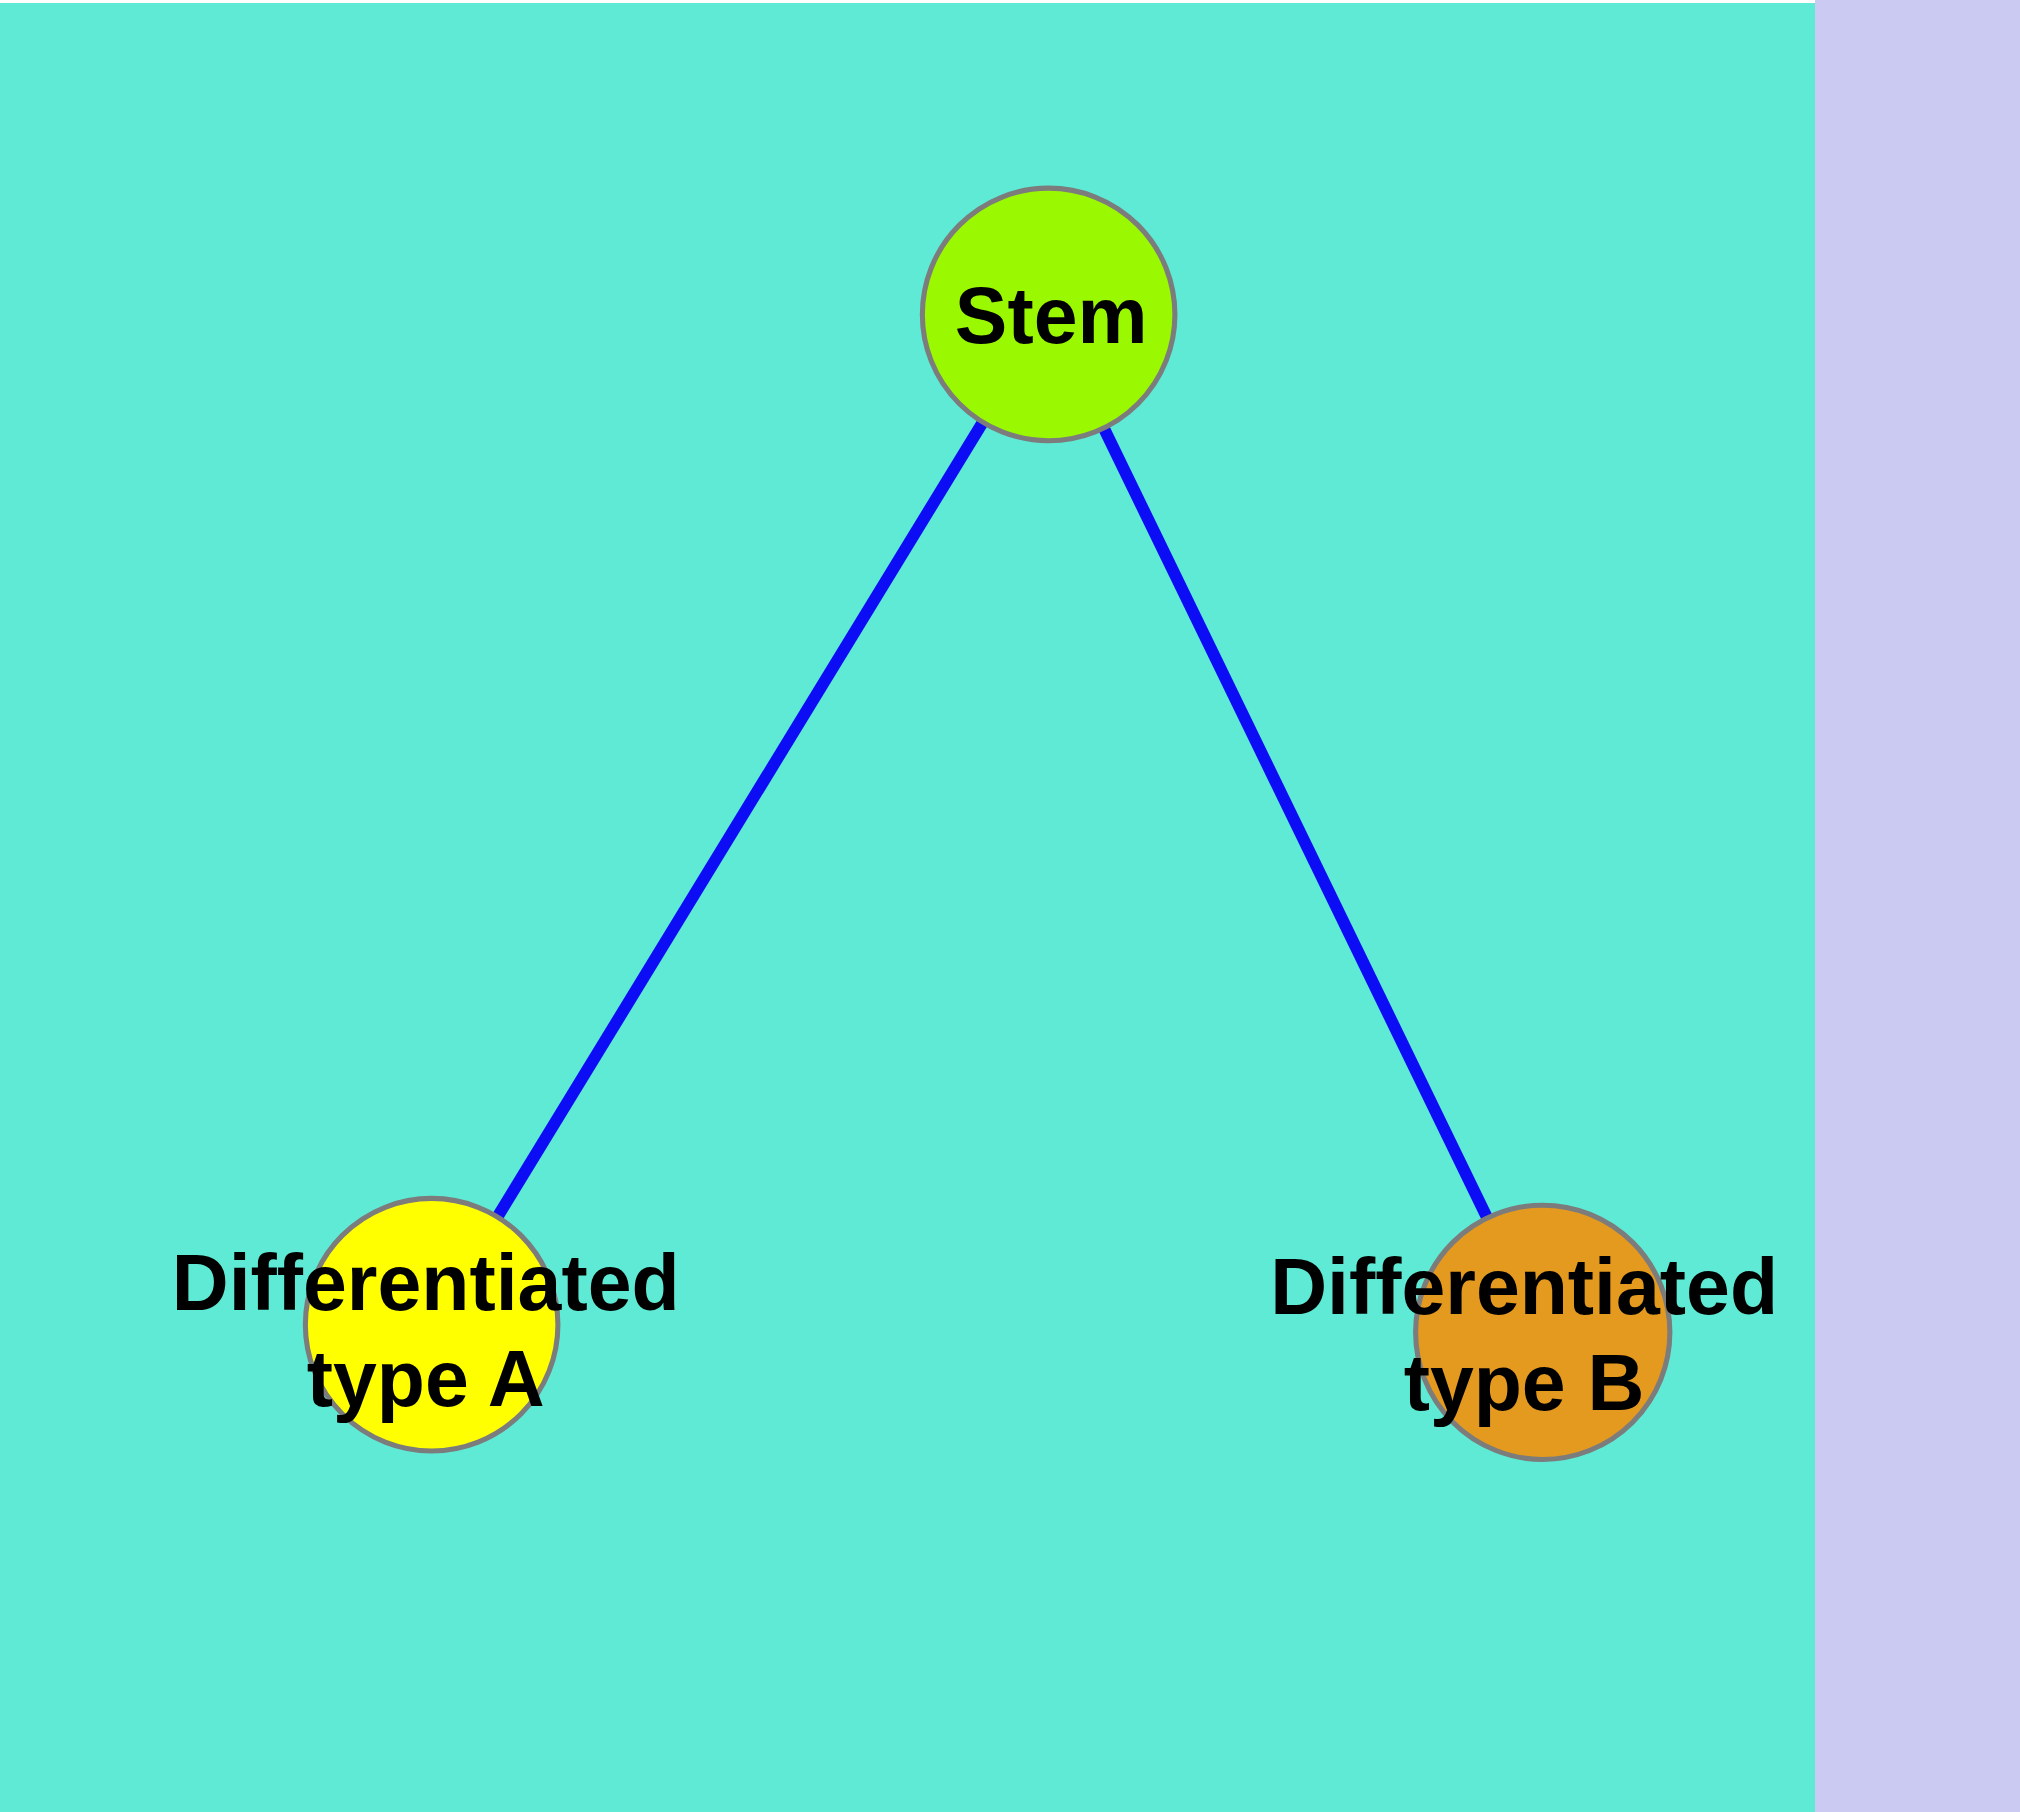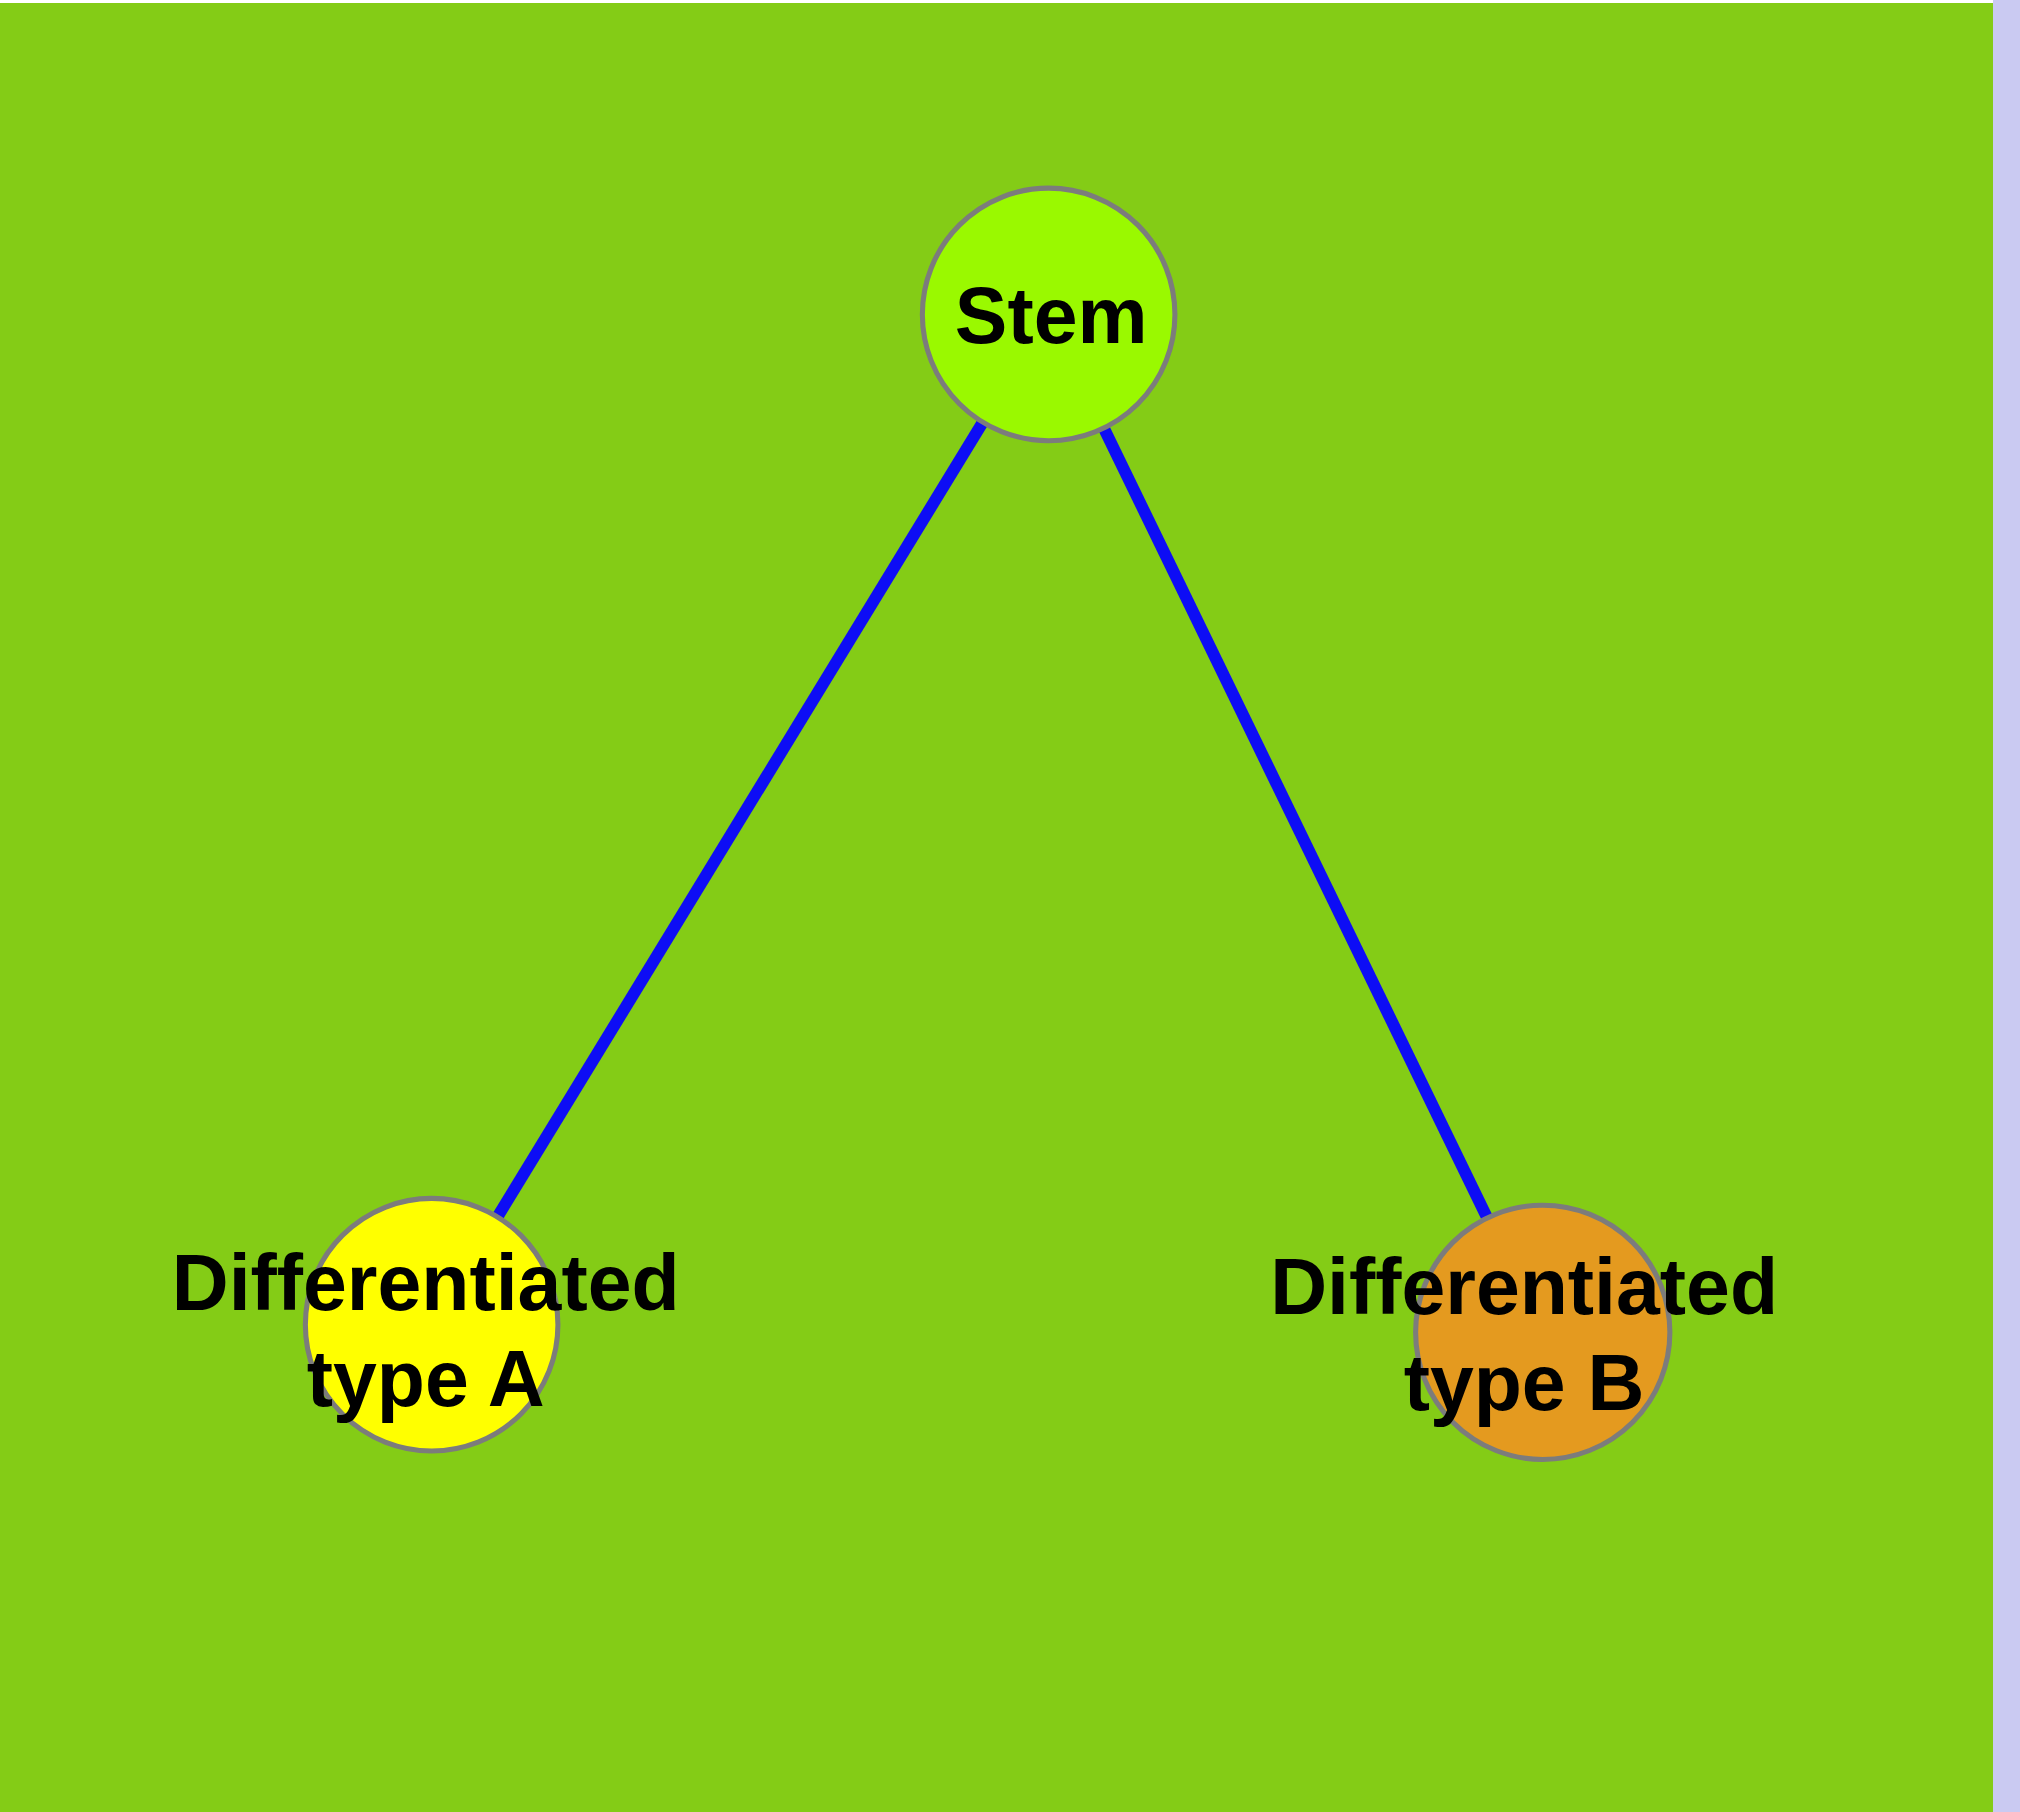--- a/index.html
+++ b/index.html
@@ -2,23 +2,23 @@
 <html style="font-size:13.6px"><head>
   <meta charset="utf-8">
   <style>
     html, body {
       margin: 0;
       padding: 0;
       background: #CACAF2;
     }
     .page {
       position: relative;
-      width: 1993px;
+      width: 1815px;
       height: 1812px;
-      background: #84cc16;
+      background: #5eead4;
       overflow: hidden;
     }
     .top-strip {
       position: absolute;
       top: 0; left: 0;
       width: 100%;
       height: 2.5px;
       background: #FFFFFF;
     }
     svg {

